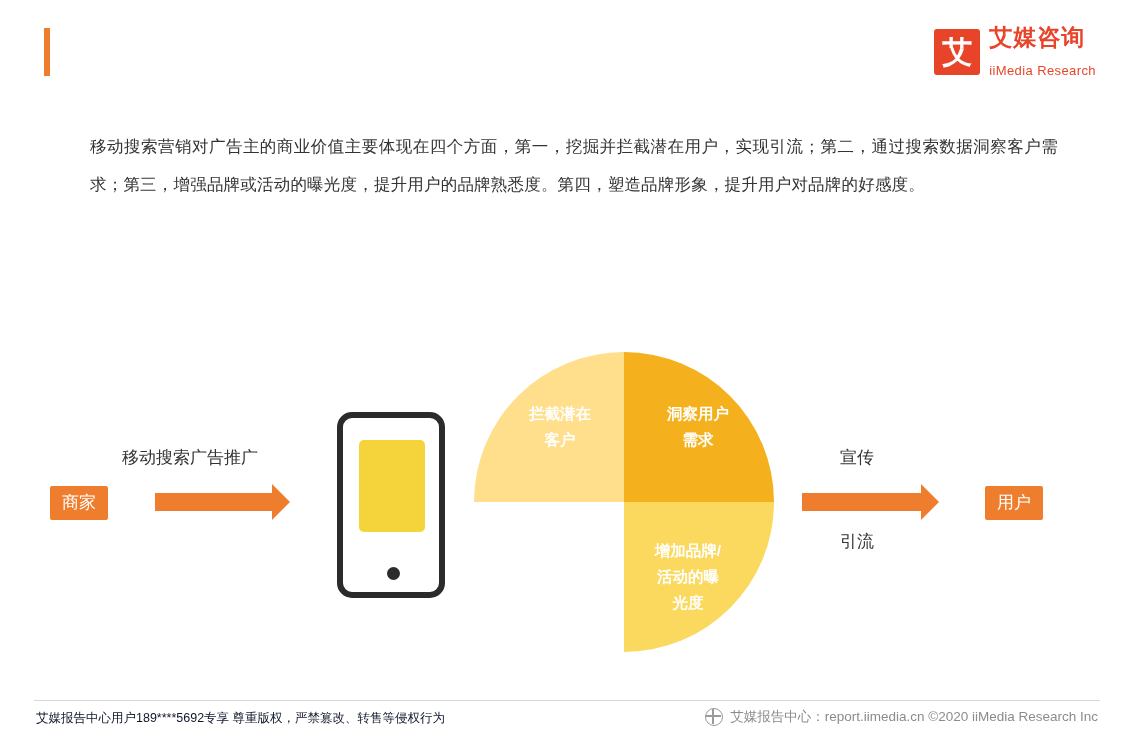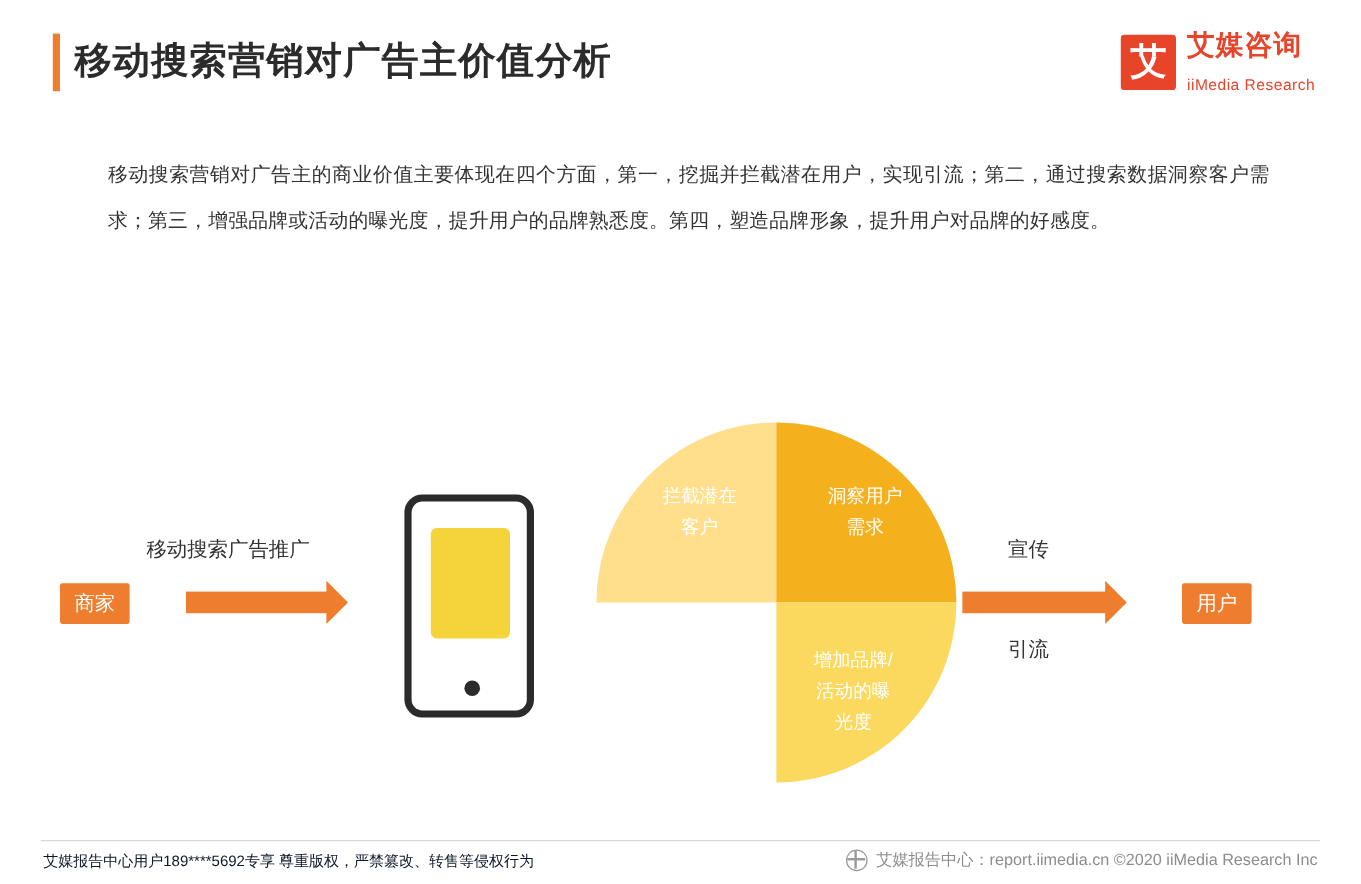--- a/index.html
+++ b/index.html
@@ -179,24 +179,25 @@
     bottom: 12px;
     width: 13px;
     height: 13px;
     background: #2b2b2b;
     border-radius: 50%;
   }
 
   
   .pie {
     position: absolute;
-    left: 497px;
+    left: 474px;
     top: 0px;
     width: 300px;
     height: 300px;
+    font-weight: bold;
   }
   .quad {
     position: absolute;
     width: 150px;
     height: 150px;
     box-sizing: border-box;
   }
   .q-tl { left: 0;     top: 0;     border-radius: 150px 0 0 0; background: #ffdf8c; }
   .q-tr { left: 150px; top: 0;     border-radius: 0 150px 0 0; background: #f5b11d; }
   .q-bl { left: 0;     top: 150px; border-radius: 0 0 0 150px; background: #fce9ae; }
@@ -271,21 +272,20 @@
     left: -0.2px; top: 6.2px;
     width: 15.4px; height: 1.4px;
     background: #9a9a9a;
   }
 </style>
 </head>
 <body>
 
 <div class="header">
   <div class="title-bar"></div>
-  <div class="page-title">移动搜索营销对广告主价值分析</div>
   <div class="logo">
     <div class="logo-mark">艾</div>
     <div class="logo-text">
       <div class="logo-cn">艾媒咨询</div>
       <div class="logo-en">iiMedia Research</div>
     </div>
   </div>
 </div>
 
 <div class="paragraphs">

